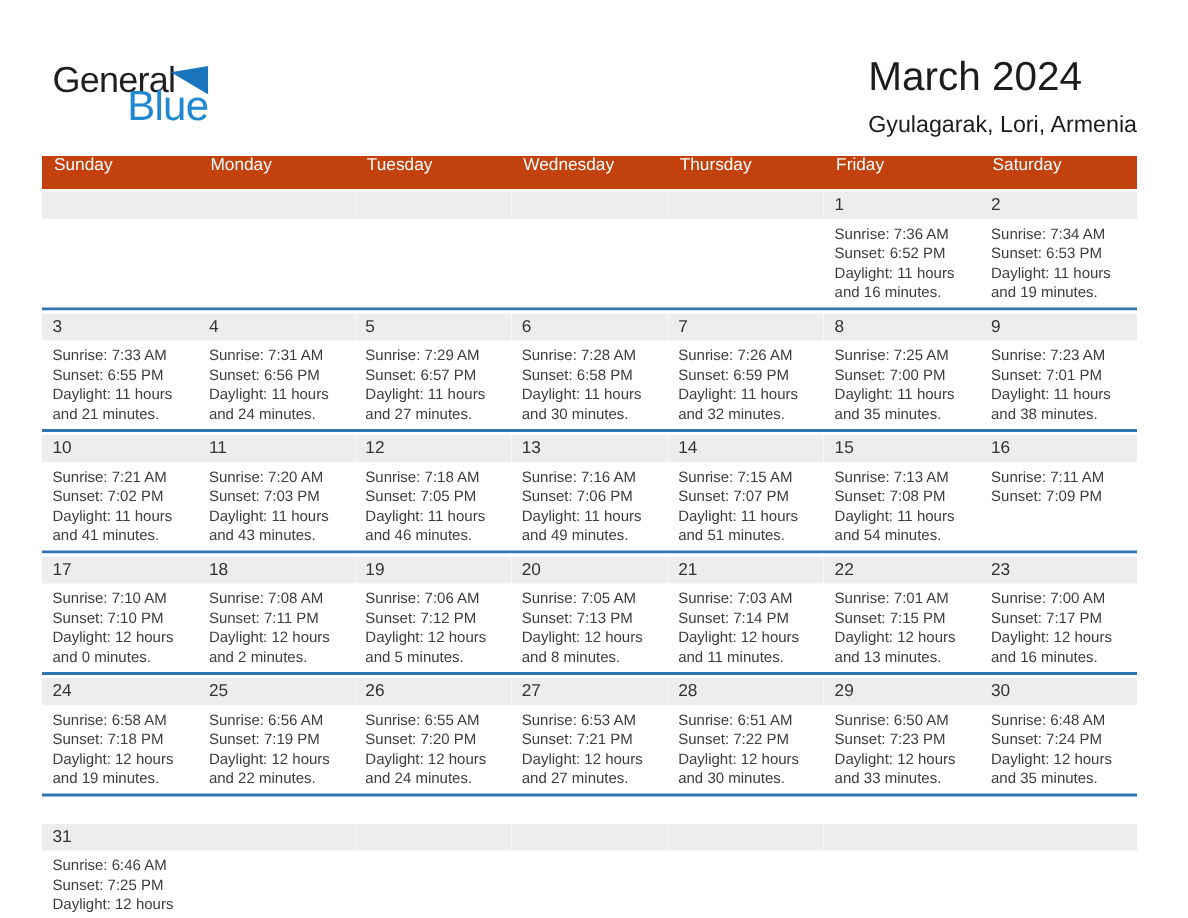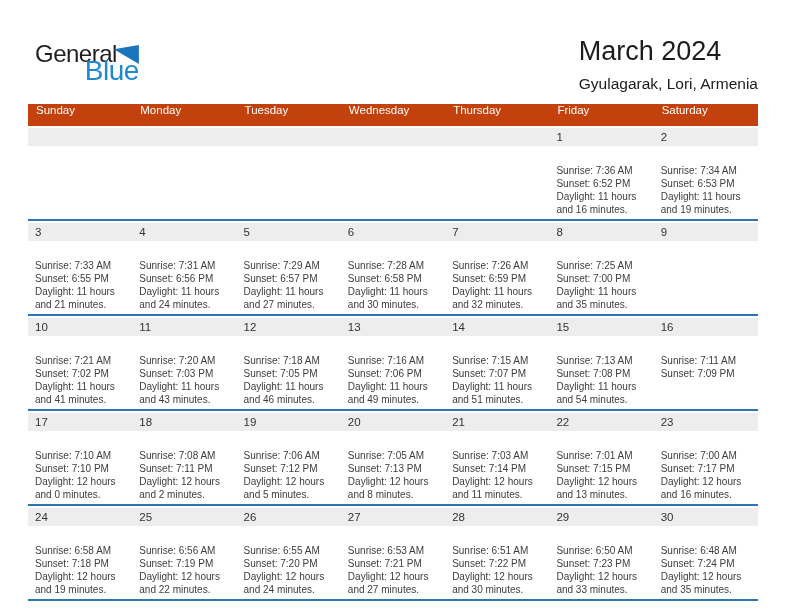--- a/index.html
+++ b/index.html
@@ -30,21 +30,21 @@
   .subtitle { font-size: 15.5px; line-height: 18px; color: #1c1c1c; margin-top: 9px; }
 
   
   .cal { position: absolute; left: 28px; top: 104px; width: 730px; }
   .weekday-row { display: flex; background: #c2410c; height: 22px; align-items: flex-start; }
   .wd { flex: 1; color: #ffffff; font-size: 11.5px; padding-left: 8px; overflow: hidden; white-space: nowrap; }
   .week { display: flex; padding-top: 2px; border-bottom: 2px solid #2E75B6; background: #ffffff; min-height: 74px; }
   .week.last { border-bottom: none; margin-top: 16px; }
   .cell { flex: 1; overflow: hidden; }
   .daynum { height: 18px; background: #EDEDED; font-size: 11.5px; color: #333333; padding: 3px 0 0 7px; }
-  .info { padding: 18px 8px 3px 7px; font-size: 10px; line-height: 13px; color: #3d3d3d; }
+  .info { padding: 4px 8px 3px 7px; font-size: 10px; line-height: 13px; color: #3d3d3d; }
 </style>
 </head>
 <body>
 
 <div class="page">
 
   <div class="logo">
     <div class="logo-top"><span>General</span><span class="logo-triangle"></span></div>
     <div class="logo-bottom">Blue</div>
   </div>
@@ -142,20 +142,25 @@
           <div class="cell">
             <div class="daynum">8</div>
             <div class="info">
               <div>Sunrise: 7:25 AM</div>
               <div>Sunset: 7:00 PM</div>
               <div>Daylight: 11 hours and 35 minutes.</div>
             </div>
           </div>
           <div class="cell">
             <div class="daynum">9</div>
+            <div class="info">
+              <div>Sunrise: 7:23 AM</div>
+              <div>Sunset: 7:01 PM</div>
+              <div>Daylight: 11 hours and 38 minutes.</div>
+            </div>
           </div>
         </div>
         <div class="week">
           <div class="cell">
             <div class="daynum">10</div>
             <div class="info">
               <div>Sunrise: 7:21 AM</div>
               <div>Sunset: 7:02 PM</div>
               <div>Daylight: 11 hours and 41 minutes.</div>
             </div>

